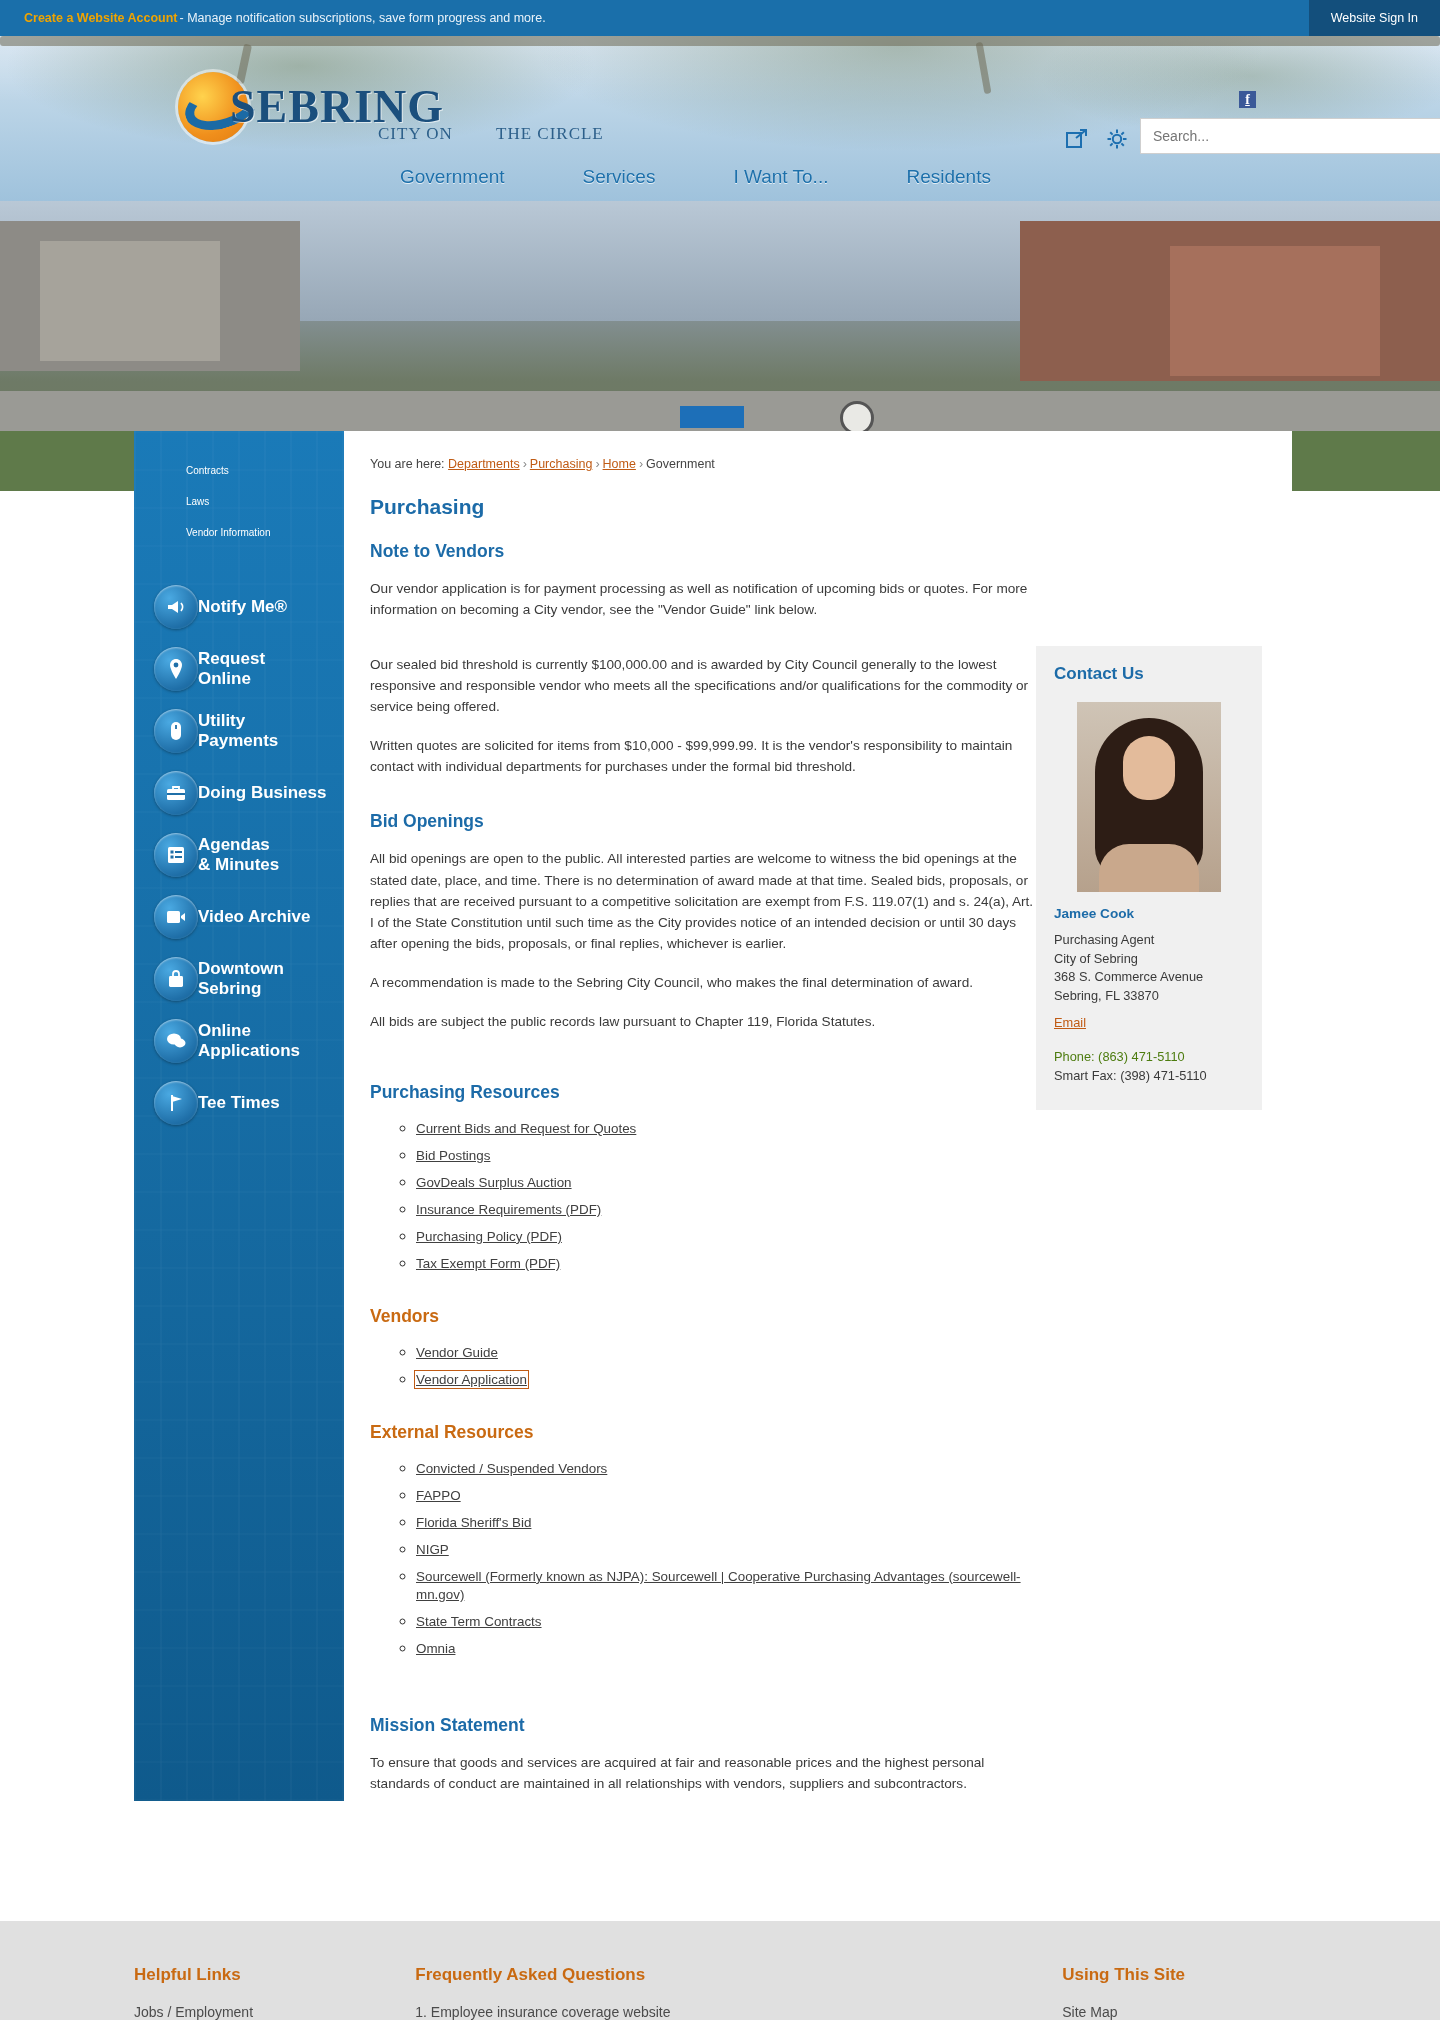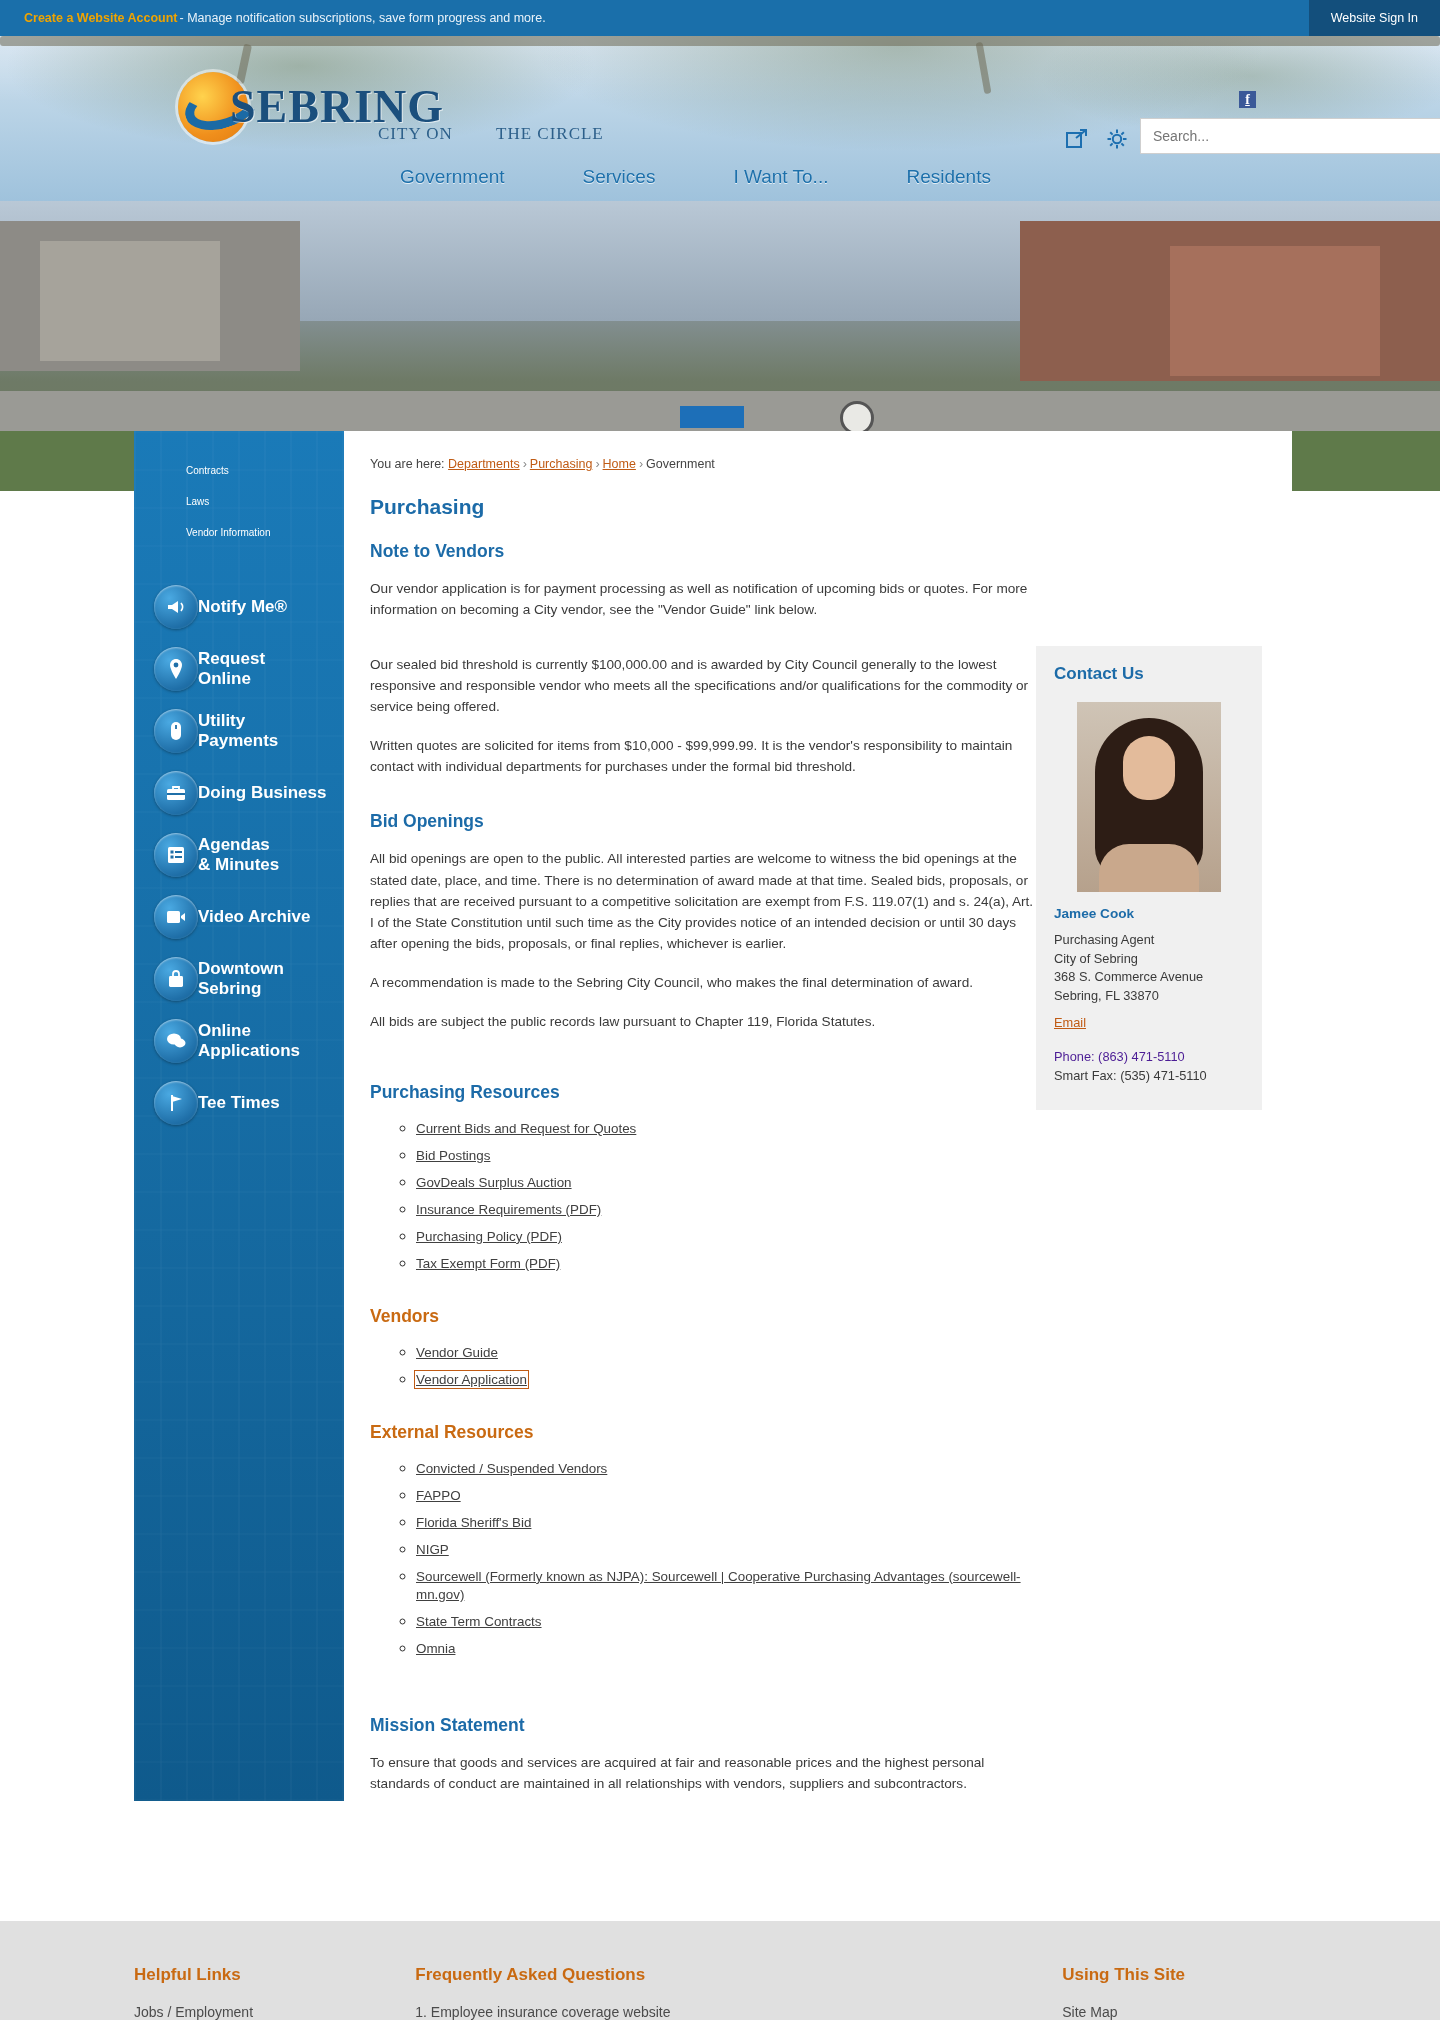--- a/index.html
+++ b/index.html
@@ -213,21 +213,21 @@
     position:absolute; left:46px; top:34px; width:52px; height:64px;
     background:#e3bb9b; border-radius:26px 26px 24px 24px;
   }
   .portrait .body {
     position:absolute; left:22px; bottom:0; width:100px; height:48px;
     background:#c9a88c; border-radius:30px 30px 0 0;
   }
   .contact .cname { color:#1c6ba8; font-weight:bold; font-size:13.6px; margin-bottom:10px; }
   .contact .cline { font-size:12.8px; color:#3a3a3a; line-height:1.45; }
   .contact .cemail { display:inline-block; margin-top:10px; color:#c05b14; font-size:12.8px; text-decoration:underline; }
-  .contact .cphones { margin-top:16px; font-size:12.8px; color:#4c1d95; line-height:1.55; }
+  .contact .cphones { margin-top:16px; font-size:12.8px; color:#4d7c0f; line-height:1.55; }
 
   
   .footer-spacer { height:1430px; }
   .footer {
     background:#e0e0e0; padding:44px 0 40px 0;
   }
   .footer-inner {
     width:1440px; margin:0 auto; display:flex; padding:0 134px;
   }
   .fcol { }
@@ -493,21 +493,21 @@
             <div class="face"></div>
             <div class="body"></div>
           </div>
           <div class="cname">Jamee Cook</div>
           <div class="cline">Purchasing Agent</div>
           <div class="cline">City of Sebring</div>
           <div class="cline">368 S. Commerce Avenue</div>
           <div class="cline">Sebring, FL 33870</div>
           <a class="cemail" href="#">Email</a>
           <div class="cphones">Phone: (863) 471-5110</div>
-          <div class="cline">Smart Fax: (535) 471-5110</div>
+          <div class="cline">Smart Fax: (398) 471-5110</div>
         </div>
 
       </div>
     </div>
   </div>
 
   <div class="footer-spacer"></div>
 
   <div class="footer">
     <div class="footer-inner">

